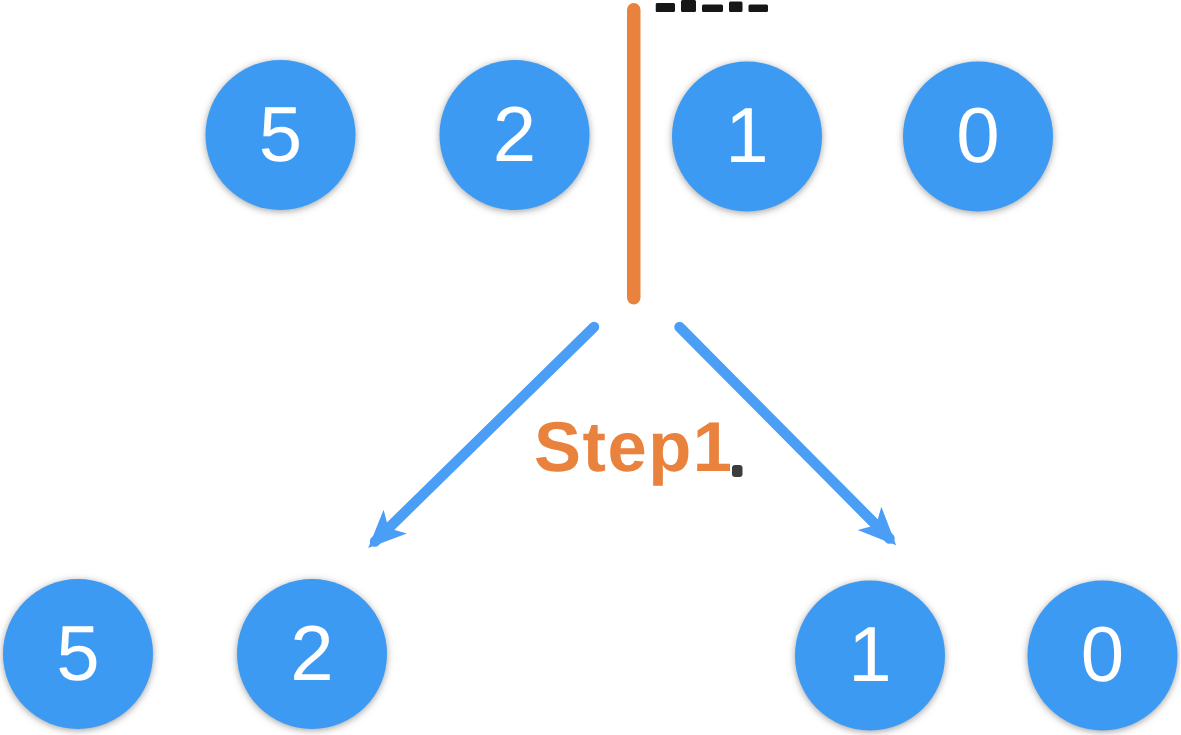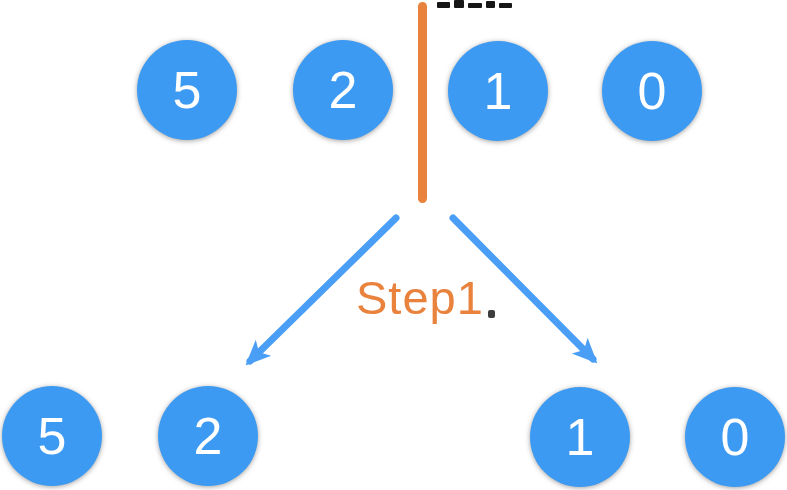--- a/index.html
+++ b/index.html
@@ -46,21 +46,21 @@
     position: absolute;
     left: 0;
     top: 0;
     pointer-events: none;
   }
   .step-label {
     position: absolute;
     left: 356px;
     top: 274px;
     font-size: 47px;
-    font-weight: 400;
+    font-weight: 700;
     letter-spacing: 1px;
     color: #e8823c;
     line-height: 1;
     user-select: none;
   }
   .period-dot {
     position: absolute;
     left: 488px;
     top: 310px;
     width: 7px;

